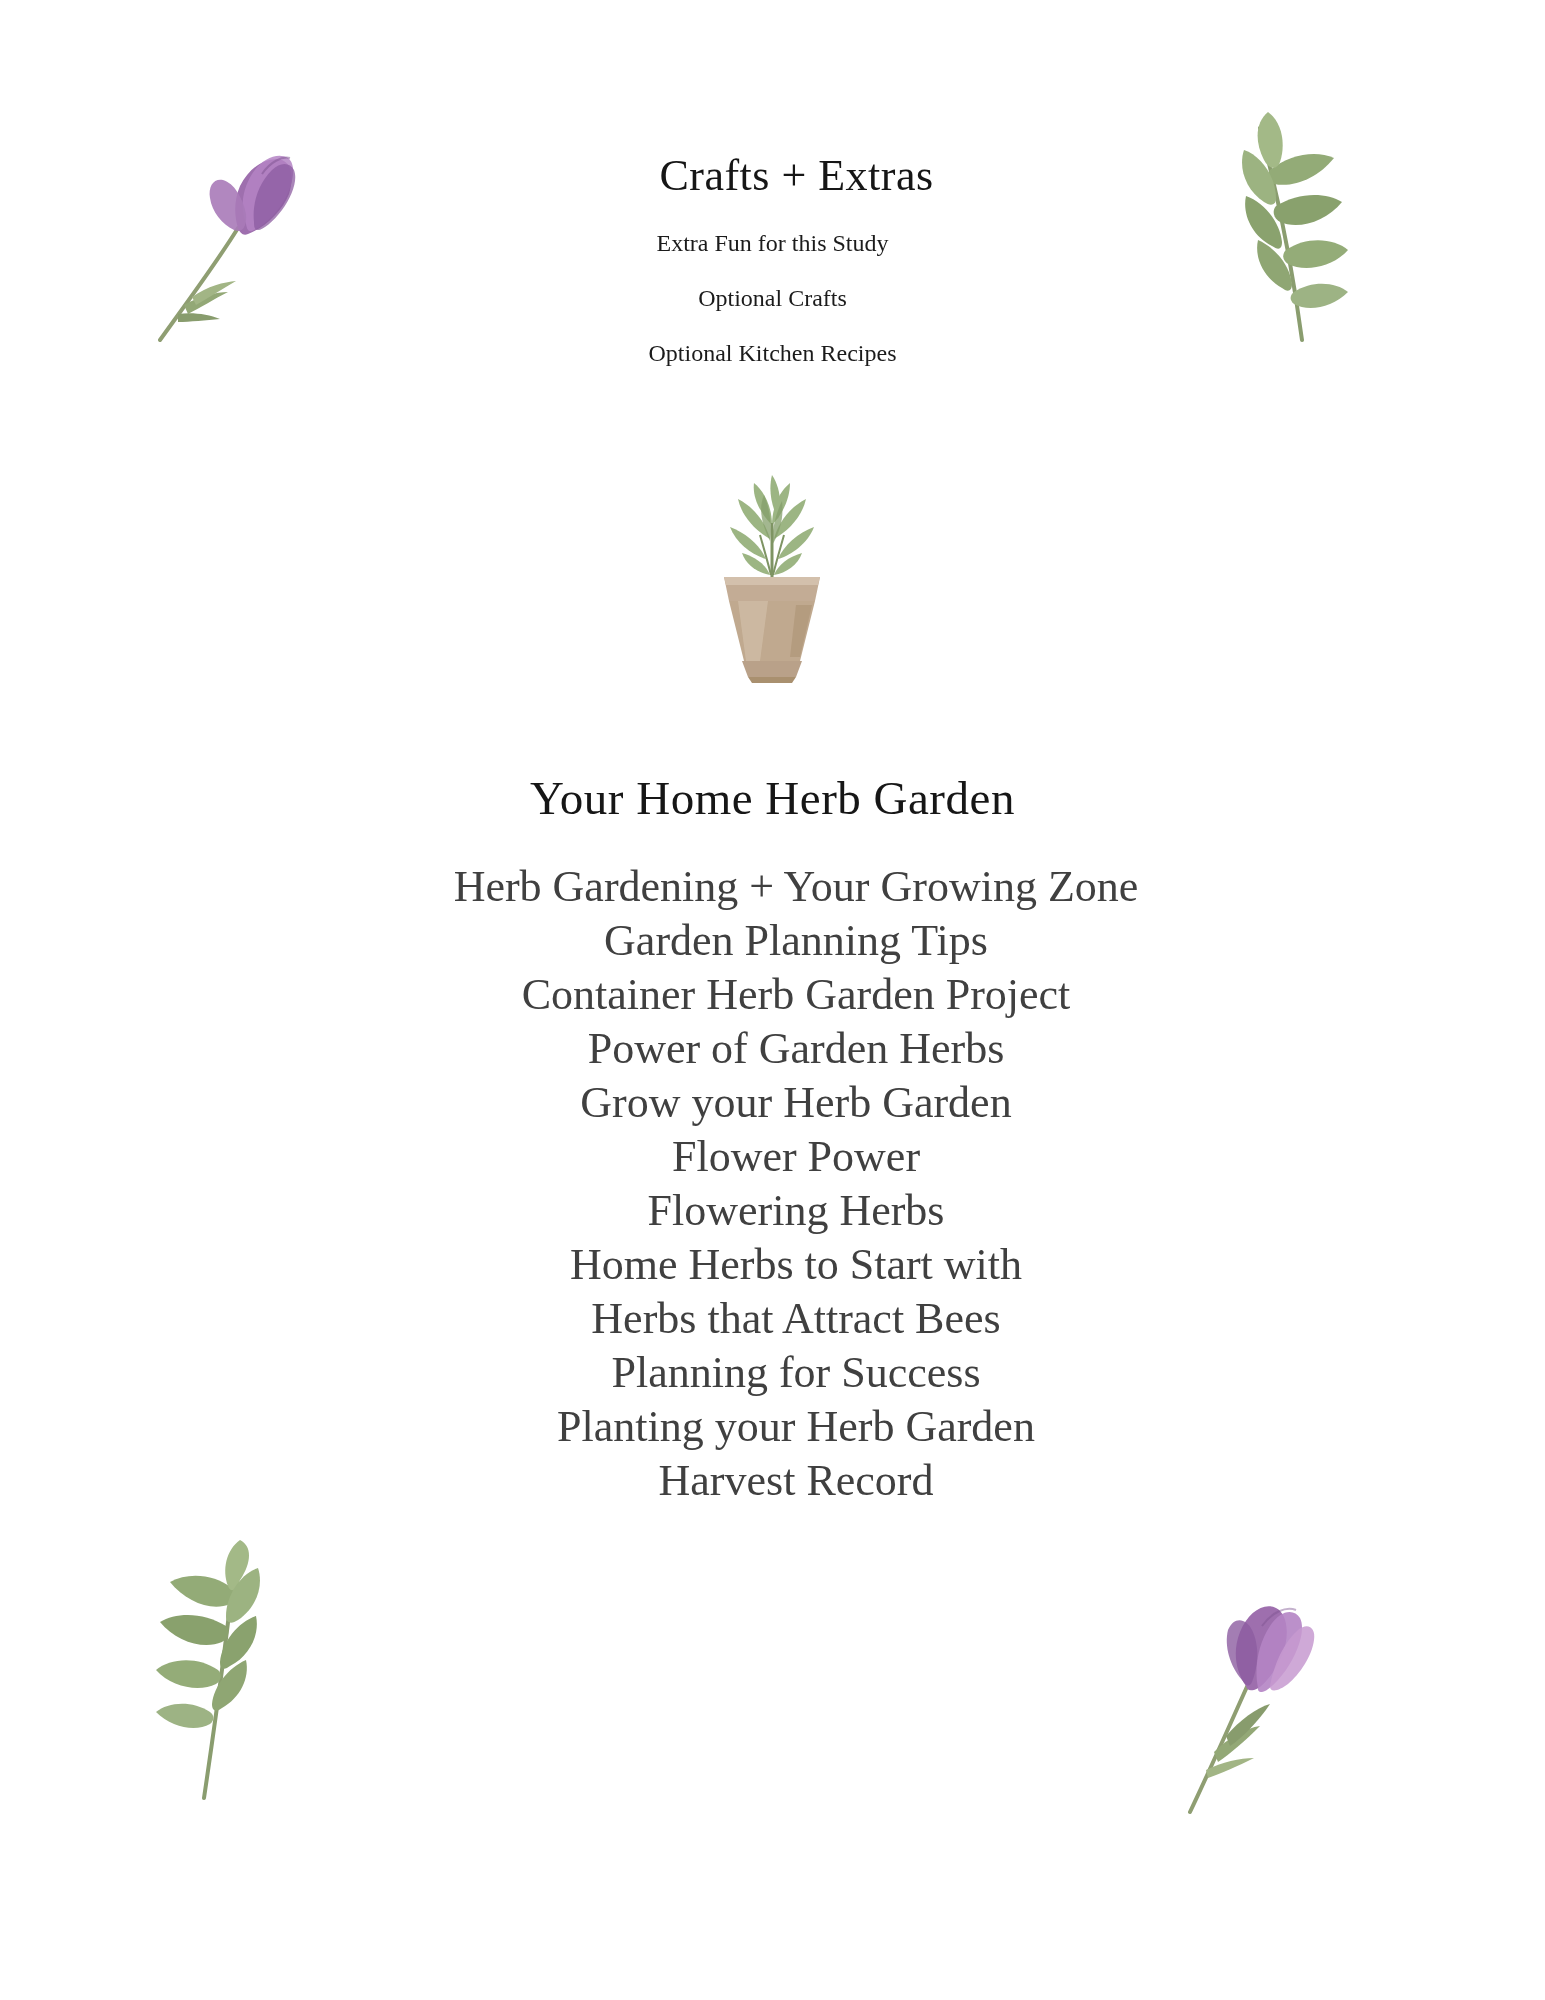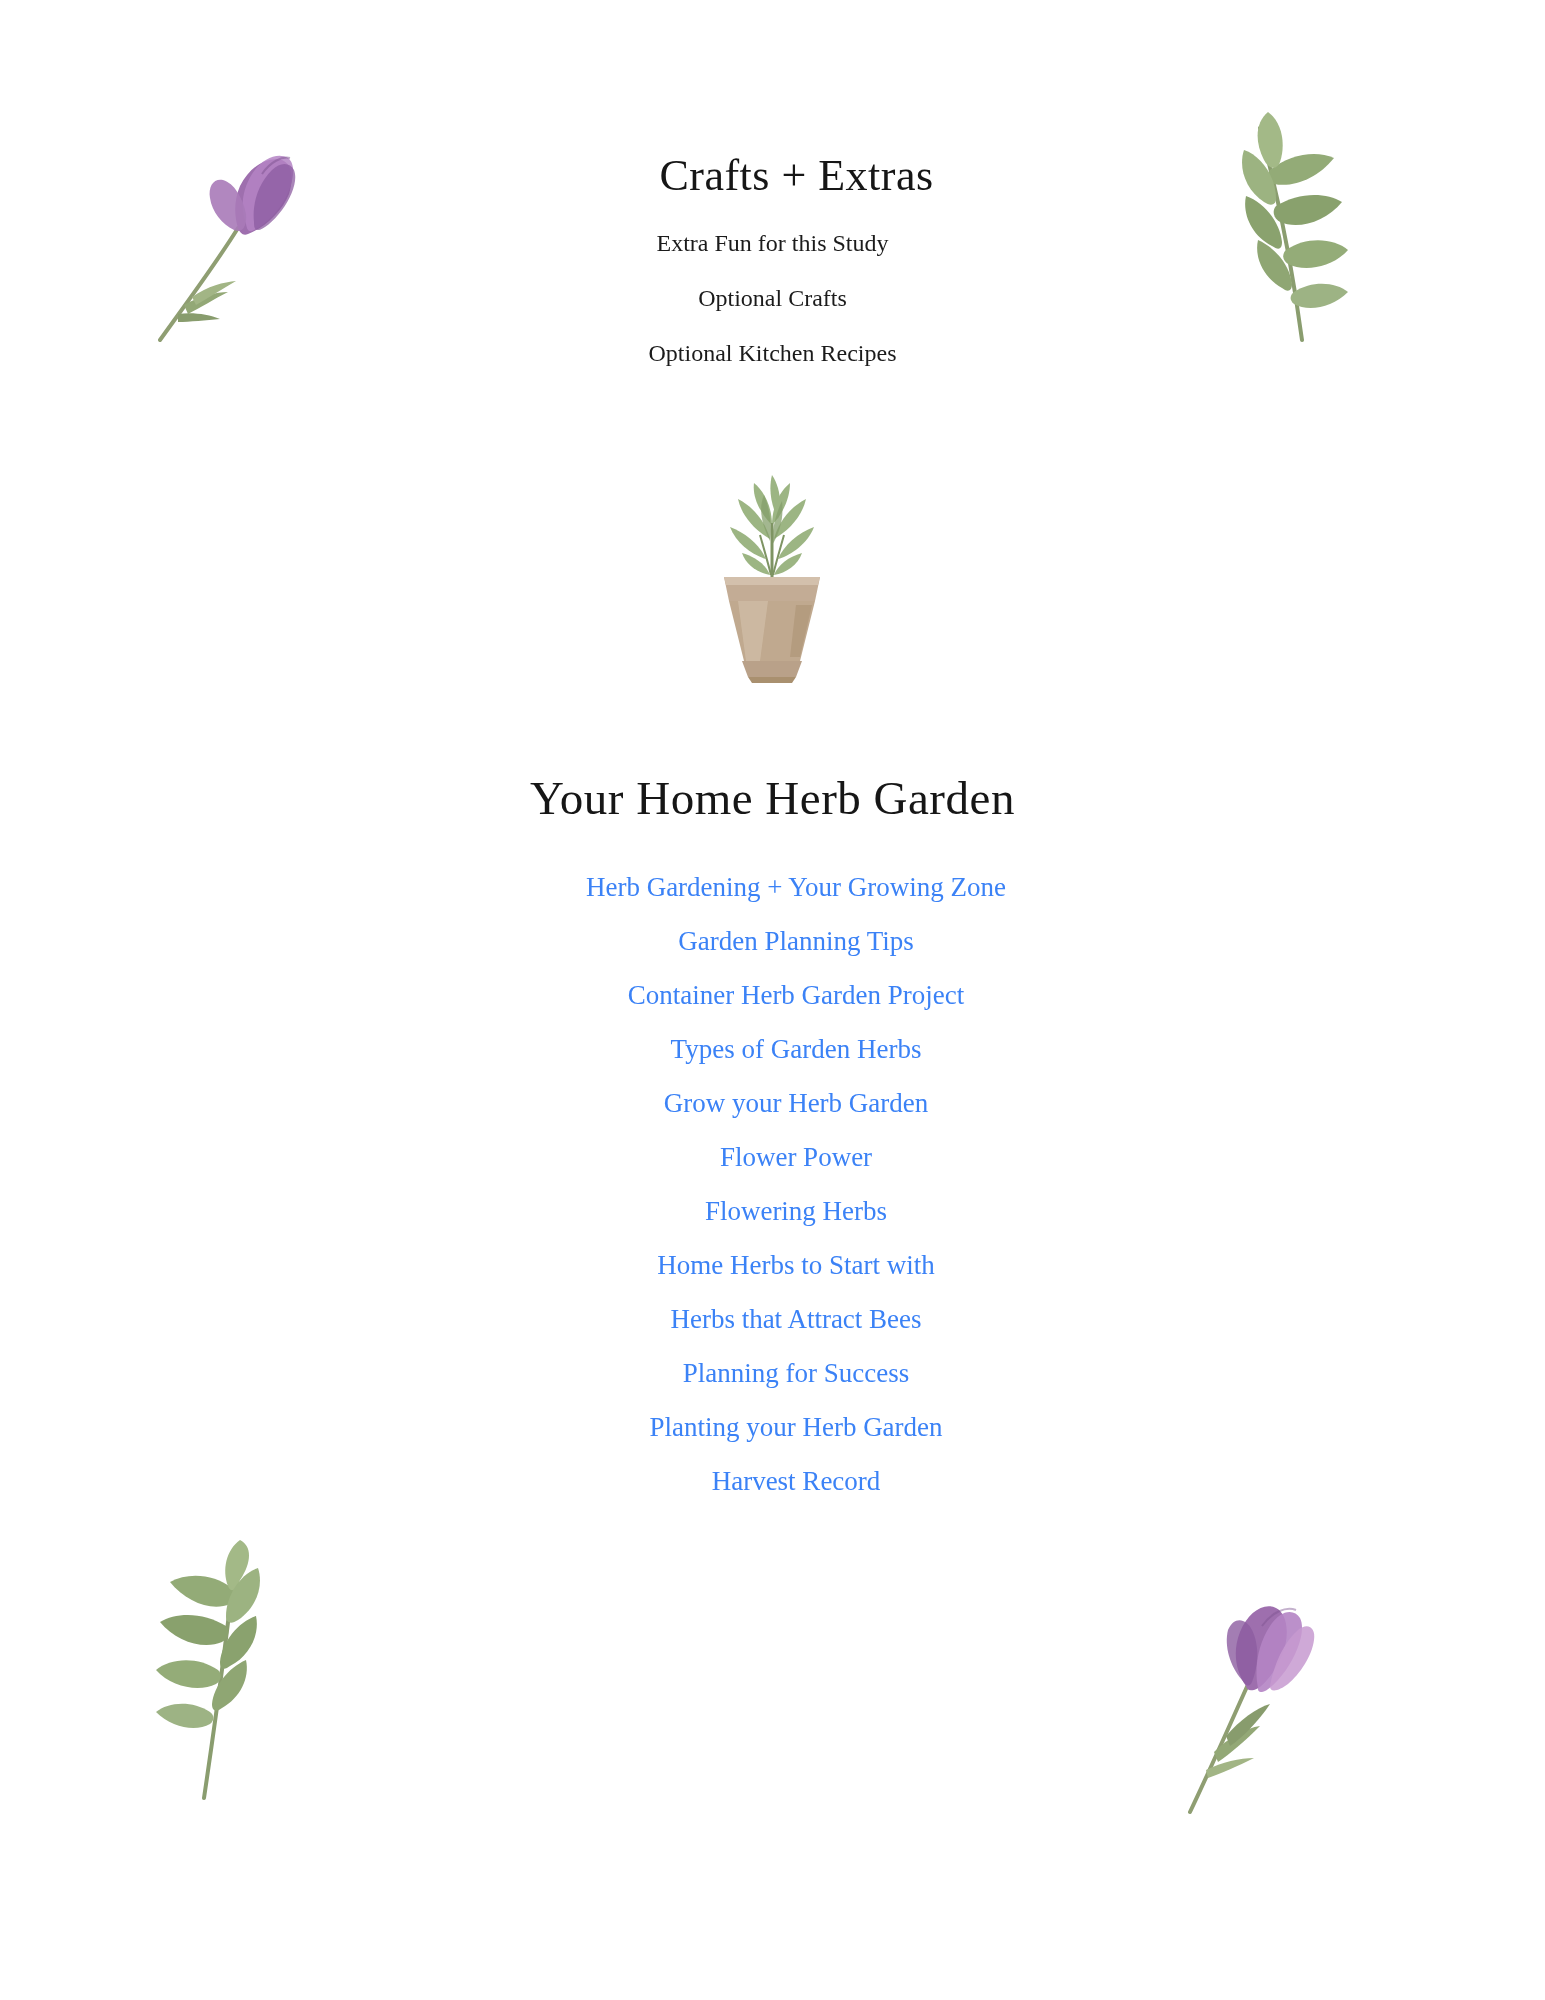--- a/index.html
+++ b/index.html
@@ -53,23 +53,23 @@
 
   #herb-section {
     top: 770px;
   }
   #herb-section .section-title {
     font-size: 47px;
     line-height: 56px;
     margin: 0 0 34px 0;
   }
   #herb-section .item {
-    font-size: 27px;
+    font-size: 44px;
     line-height: 54px;
-    color: #3b82f6;
+    color: #404040;
     margin-left: 47px;
   }
 
   
   .art {
     position: absolute;
   }
   #flower-top-left   { left: 130px;  top: 100px;  width: 190px; height: 250px; }
   #leaf-top-right    { left: 1190px; top: 110px;  width: 200px; height: 250px; }
   #leaf-bottom-left  { left: 140px;  top: 1540px; width: 200px; height: 270px; }
@@ -154,21 +154,21 @@
         <path d="M76 212 L124 212 L120 218 L80 218 Z" fill="#a9906f"></path>
       </g>
     </svg>
   </div>
 
   <div class="section" id="herb-section">
     <h1 class="section-title">Your Home Herb Garden</h1>
     <div class="item">Herb Gardening + Your Growing Zone</div>
     <div class="item">Garden Planning Tips</div>
     <div class="item">Container Herb Garden Project</div>
-    <div class="item">Types of Garden Herbs</div>
+    <div class="item">Power of Garden Herbs</div>
     <div class="item">Grow your Herb Garden</div>
     <div class="item">Flower Power</div>
     <div class="item">Flowering Herbs</div>
     <div class="item">Home Herbs to Start with</div>
     <div class="item">Herbs that Attract Bees</div>
     <div class="item">Planning for Success</div>
     <div class="item">Planting your Herb Garden</div>
     <div class="item">Harvest Record</div>
   </div>
 

